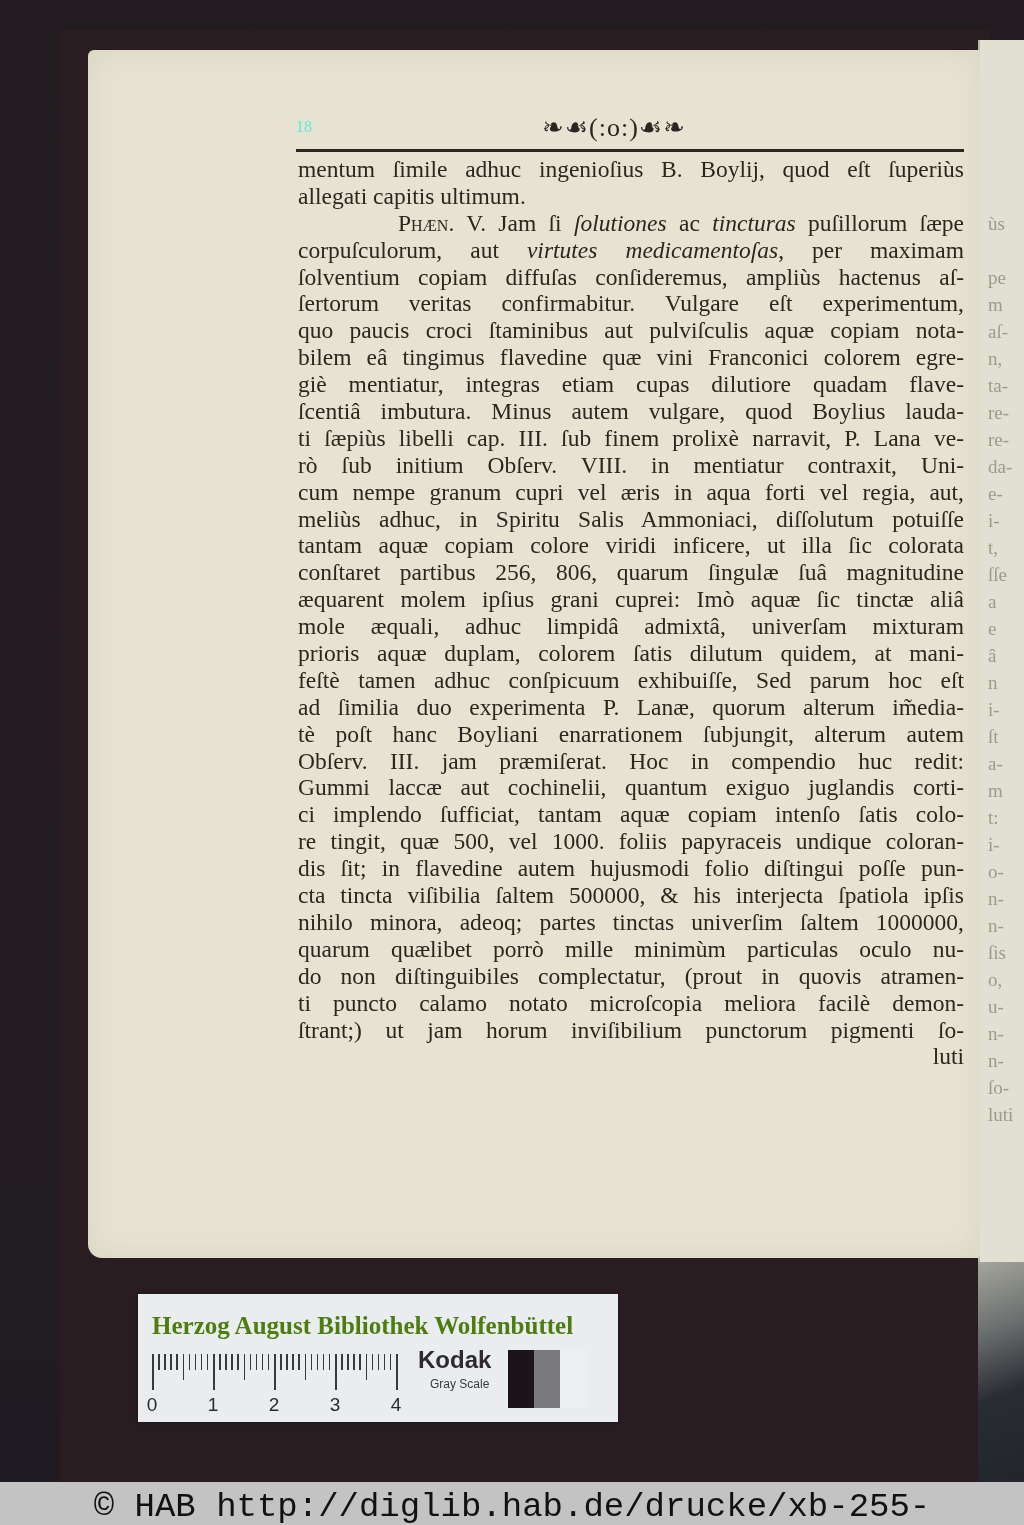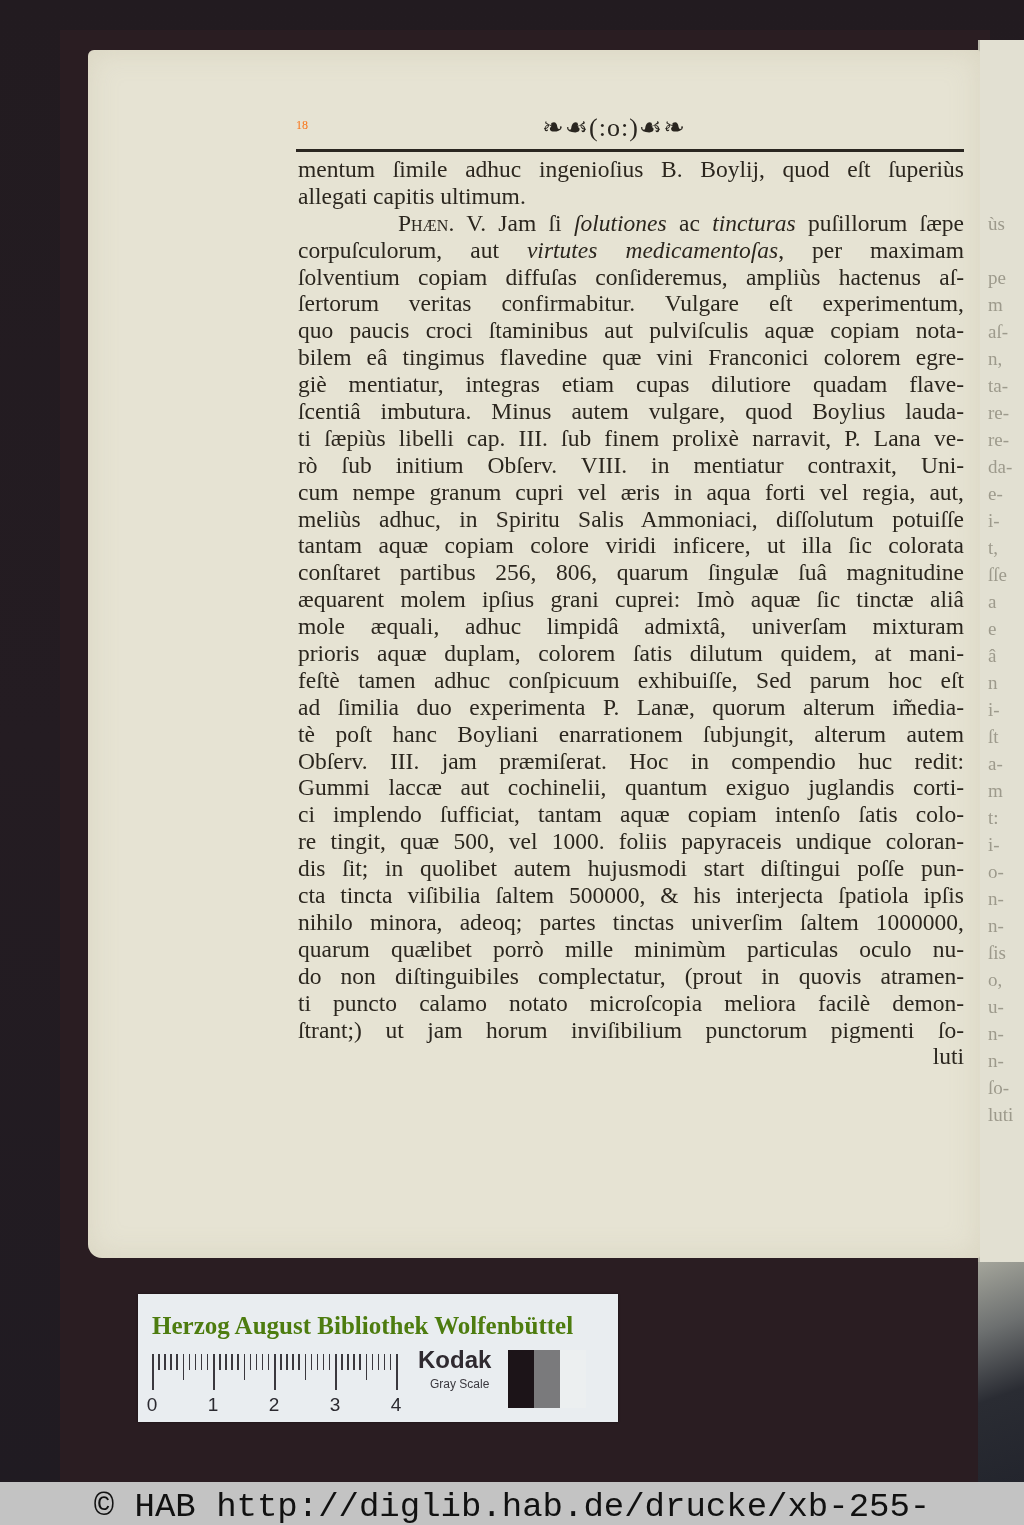--- a/index.html
+++ b/index.html
@@ -33,21 +33,21 @@
     line-height: 27px; white-space: pre;
   }
   .spine-shadow {
     position: absolute; left: 978px; top: 1262px; width: 46px; height: 220px;
     background: linear-gradient(160deg, #a4a59b 0%, #6d7070 30%, #2a2c33 60%, #23252d 100%);
   }
   .header {
     position: absolute; left: 296px; top: 112px; width: 668px; height: 40px;
   }
   .page-number {
-    position: absolute; left: 0; top: 6px; font-size: 12px; color: #f97316;
+    position: absolute; left: 0; top: 6px; font-size: 16px; color: #5eead4;
   }
   .ornament {
     position: absolute; left: 246px; top: 0; font-size: 26px; color: #2a2620;
     letter-spacing: 1px;
   }
   .rule {
     position: absolute; left: 296px; top: 149px; width: 668px; height: 3px;
     background: #2a2620;
   }
   .text-block {
@@ -173,21 +173,21 @@
     <span class="line">æquarent molem ipſius grani cuprei: Imò aquæ ſic tinctæ aliâ</span>
     <span class="line">mole æquali, adhuc limpidâ admixtâ, univerſam mixturam</span>
     <span class="line">prioris aquæ duplam, colorem ſatis dilutum quidem, at mani-</span>
     <span class="line">feſtè tamen adhuc conſpicuum exhibuiſſe,  Sed parum hoc eſt</span>
     <span class="line">ad ſimilia duo experimenta P. Lanæ, quorum alterum im̃edia-</span>
     <span class="line">tè poſt hanc Boyliani enarrationem ſubjungit, alterum autem</span>
     <span class="line">Obſerv. III. jam præmiſerat.   Hoc in compendio huc redit:</span>
     <span class="line">Gummi laccæ aut cochinelii, quantum exiguo juglandis corti-</span>
     <span class="line">ci implendo ſufficiat, tantam aquæ copiam intenſo ſatis colo-</span>
     <span class="line">re tingit, quæ 500, vel 1000. foliis papyraceis undique coloran-</span>
-    <span class="line">dis ſit; in quolibet autem hujusmodi start diſtingui poſſe pun-</span>
+    <span class="line">dis ſit; in flavedine autem hujusmodi folio diſtingui poſſe pun-</span>
     <span class="line">cta tincta viſibilia ſaltem 500000, &amp; his interjecta ſpatiola ipſis</span>
     <span class="line">nihilo minora, adeoq; partes tinctas univerſim ſaltem 1000000,</span>
     <span class="line">quarum quælibet porrò mille minimùm particulas oculo nu-</span>
     <span class="line">do non diſtinguibiles complectatur, (prout in quovis atramen-</span>
     <span class="line">ti puncto calamo notato microſcopia meliora facilè demon-</span>
     <span class="line">ſtrant;) ut jam horum inviſibilium punctorum pigmenti ſo-</span>
     <span class="line right">luti</span>
   </div>
 
 <div class="label-card">

